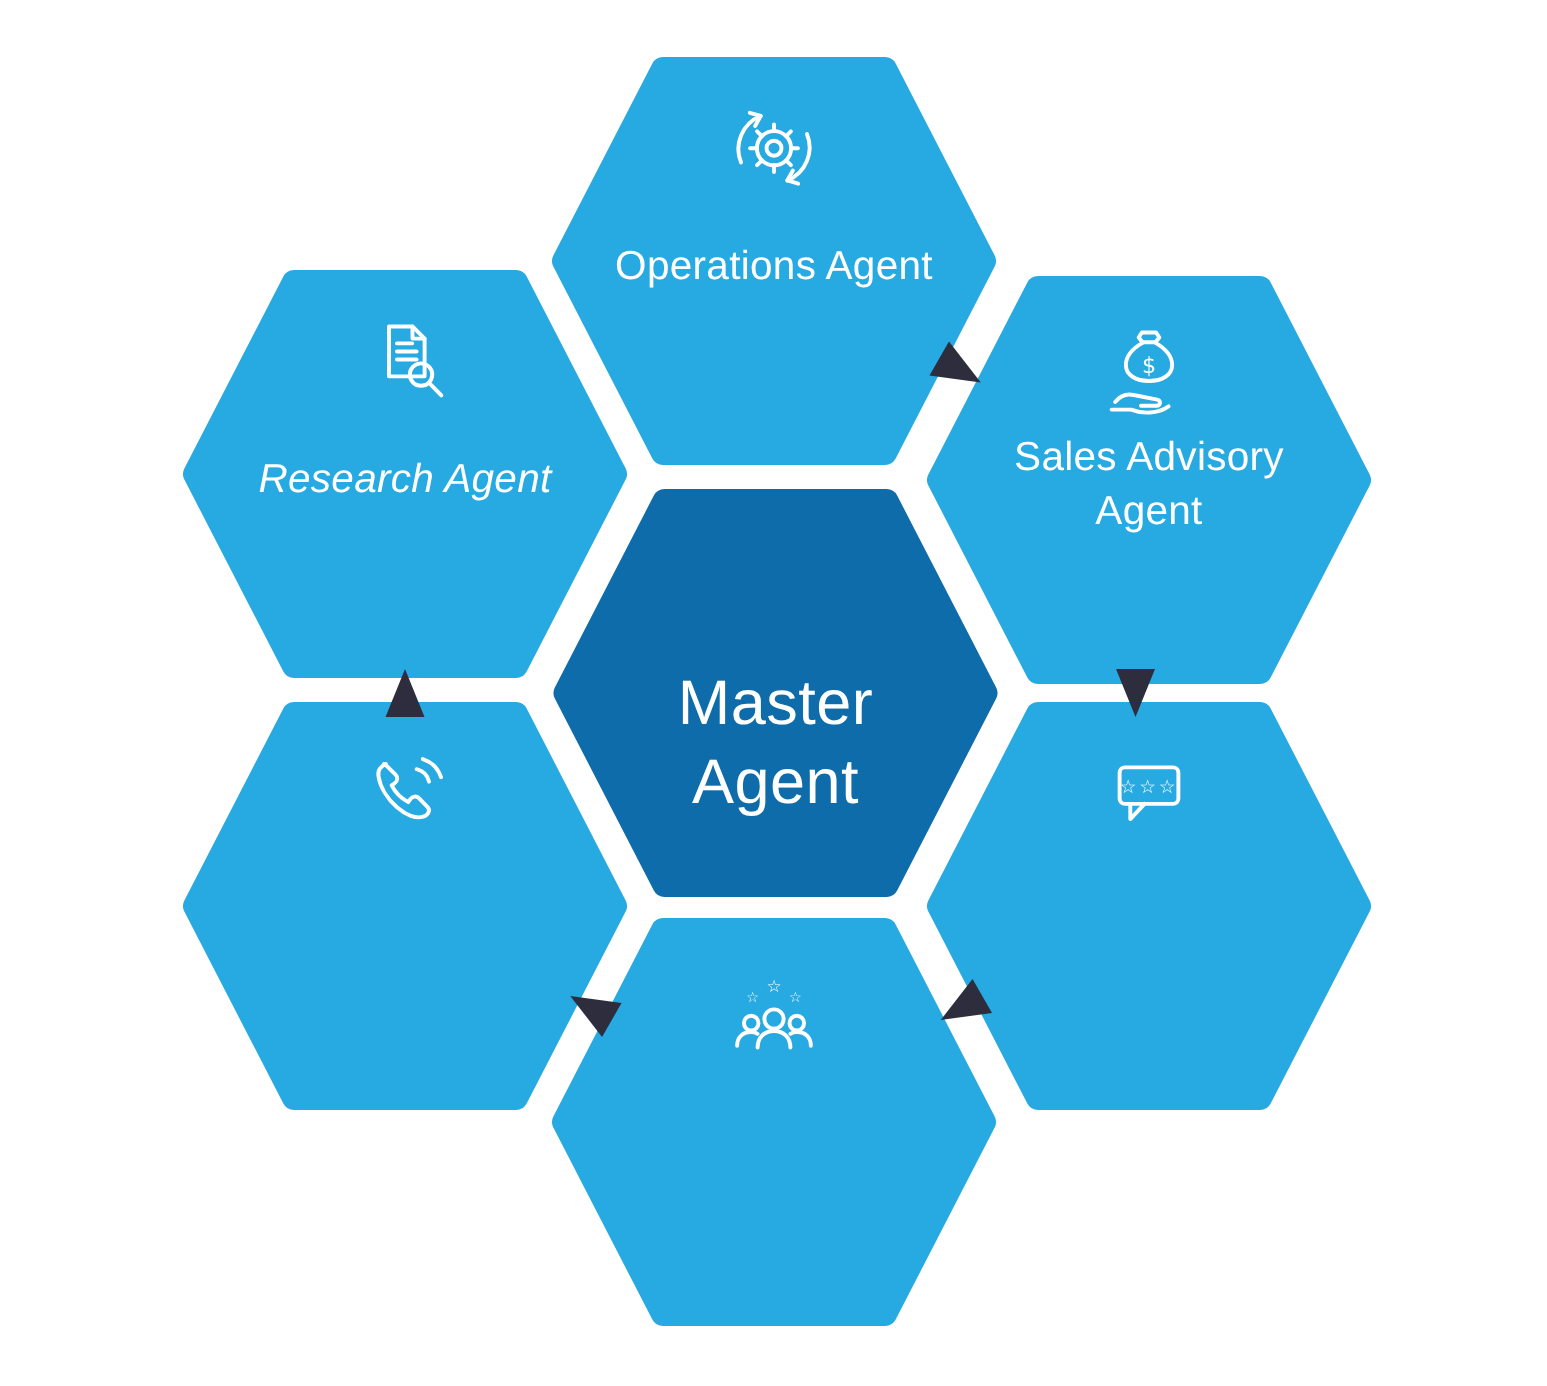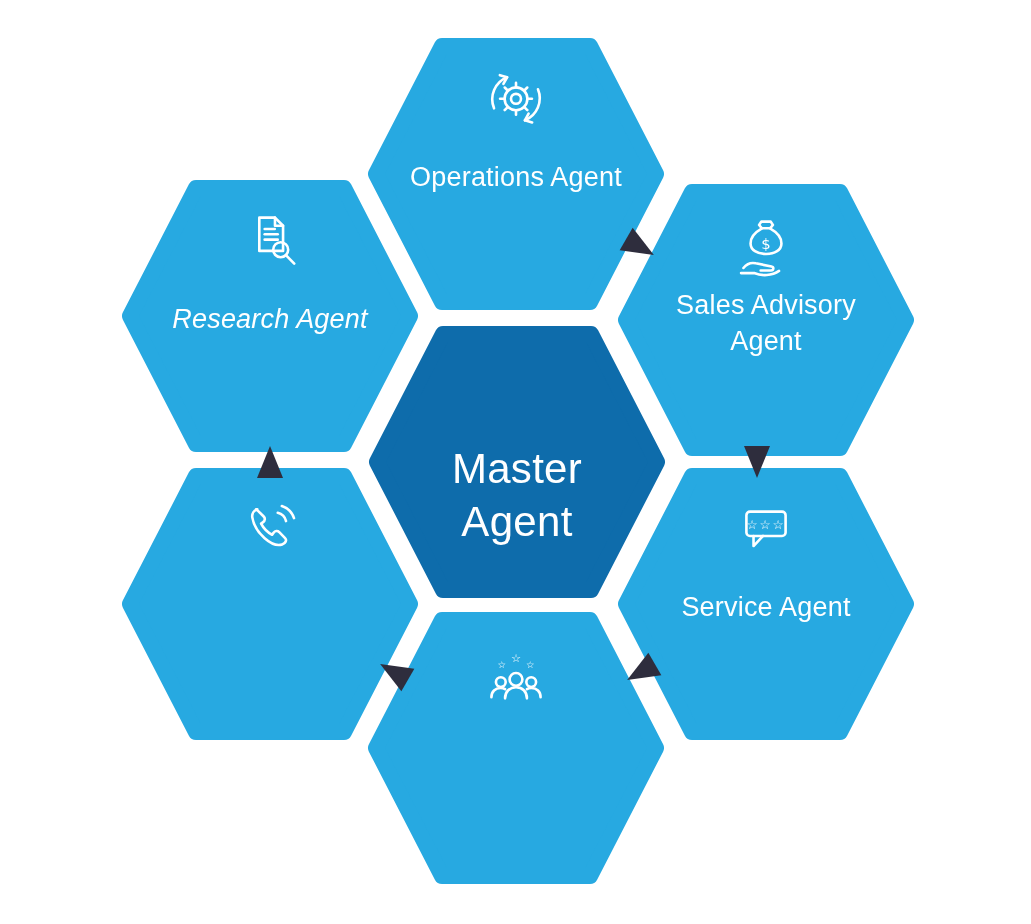--- a/index.html
+++ b/index.html
@@ -187,21 +187,20 @@
     <svg class="hex-bg outer" viewBox="0 0 296 272" aria-hidden="true">
       <polygon points="8,136 74,8 222,8 288,136 222,264 74,264"></polygon>
     </svg>
     <span class="node-icon">
       <svg class="icon-svg" viewBox="0 0 64 64">
         <rect x="15.5" y="16.5" width="33" height="20.5" rx="3"></rect>
         <path d="M21.5 37 v8.5 l8 -8.5"></path>
         <text x="32" y="31" font-size="10.5" text-anchor="middle" letter-spacing="1.5">☆☆☆</text>
       </svg>
     </span>
-    <div class="node-label">Service Agent</div>
   </div>
 
   <div class="hex pos-marketing">
     <svg class="hex-bg outer" viewBox="0 0 296 272" aria-hidden="true">
       <polygon points="8,136 74,8 222,8 288,136 222,264 74,264"></polygon>
     </svg>
     <span class="node-icon">
       <svg class="icon-svg" viewBox="0 0 64 64">
         <circle cx="32" cy="36.5" r="5.4"></circle>
         <path d="M22.8 52.5 c0 -5.8 3.9 -9.3 9.2 -9.3 c5.3 0 9.2 3.5 9.2 9.3"></path>

